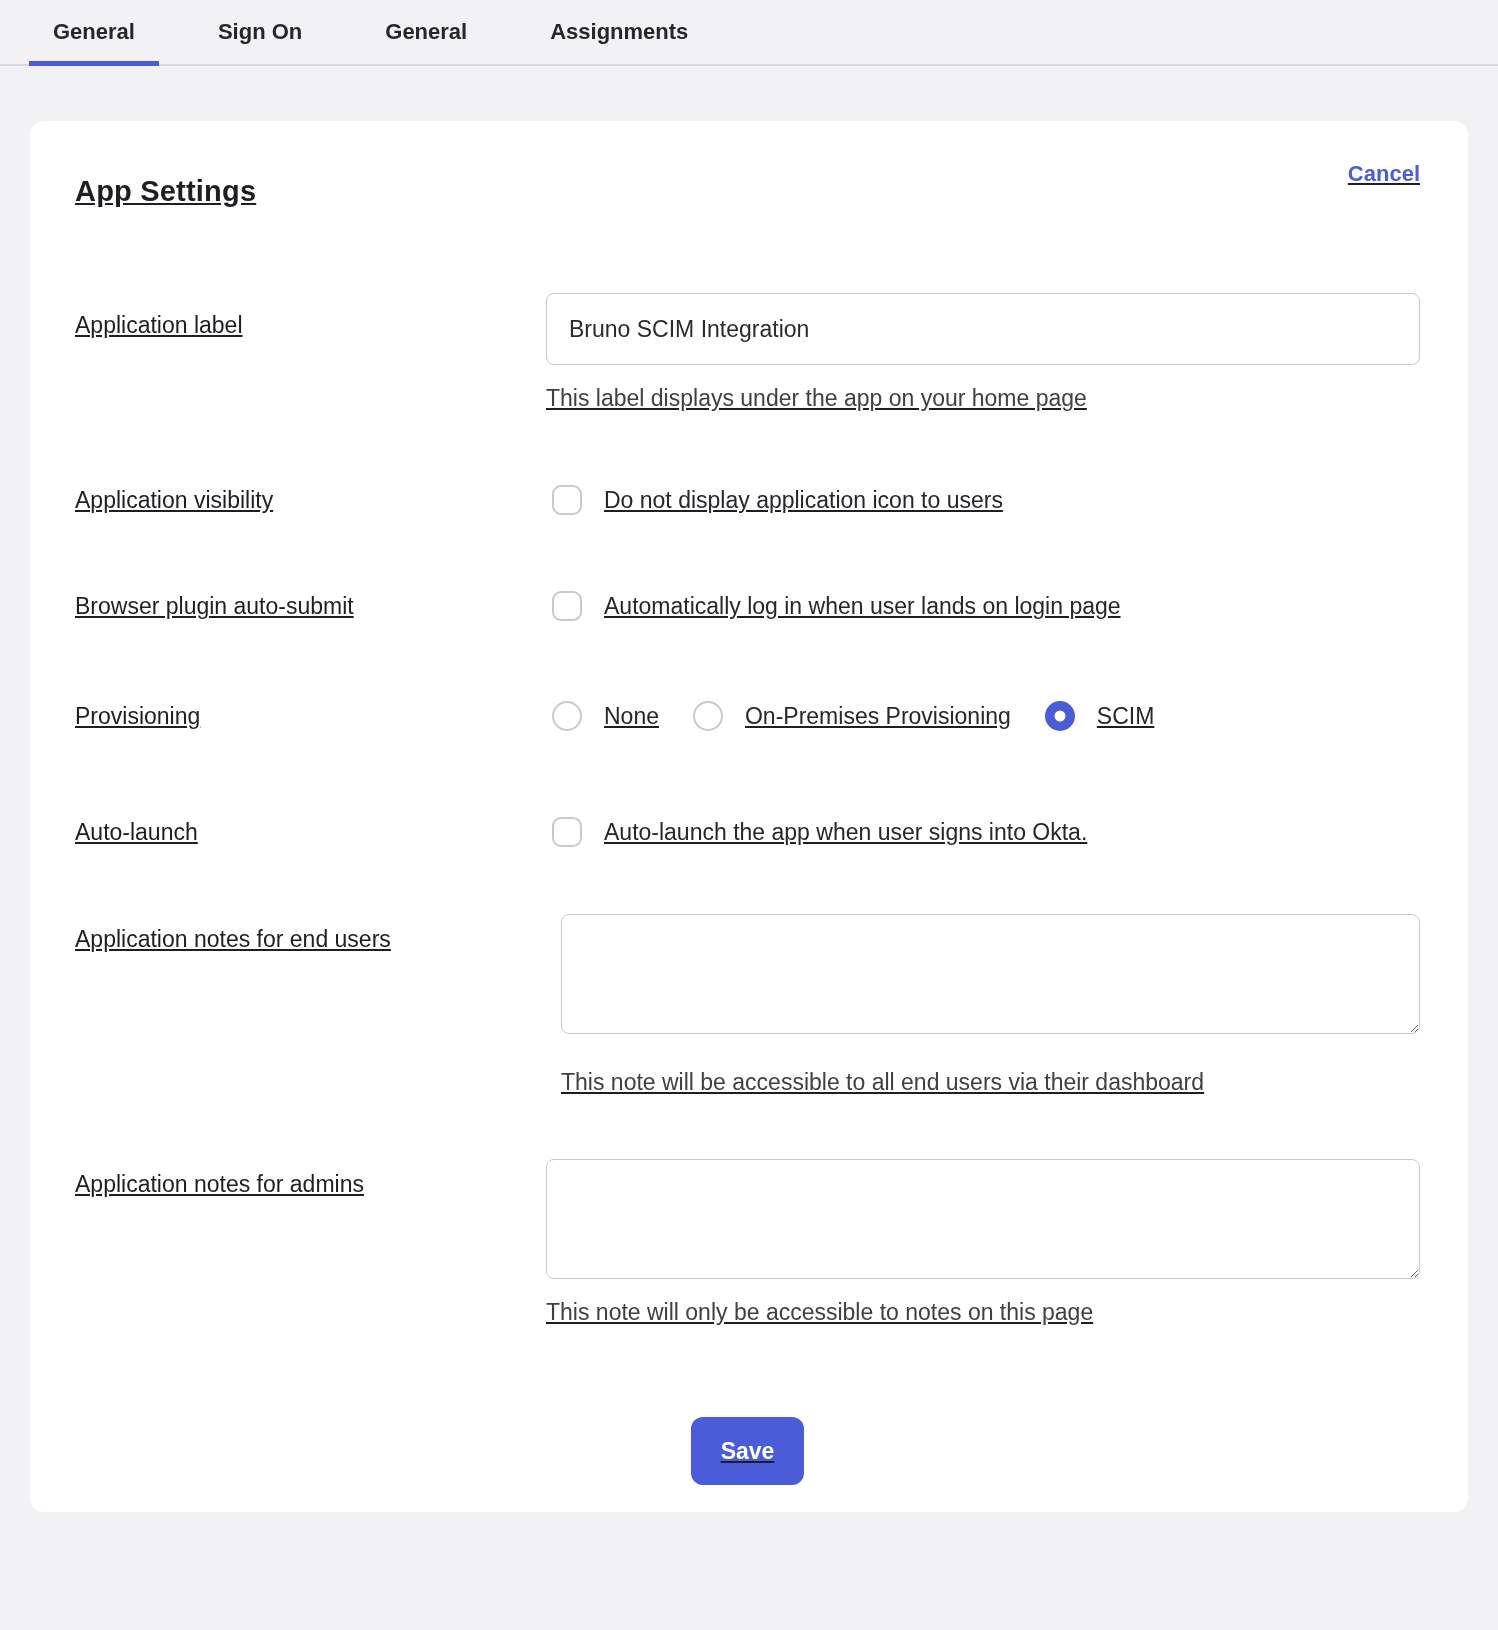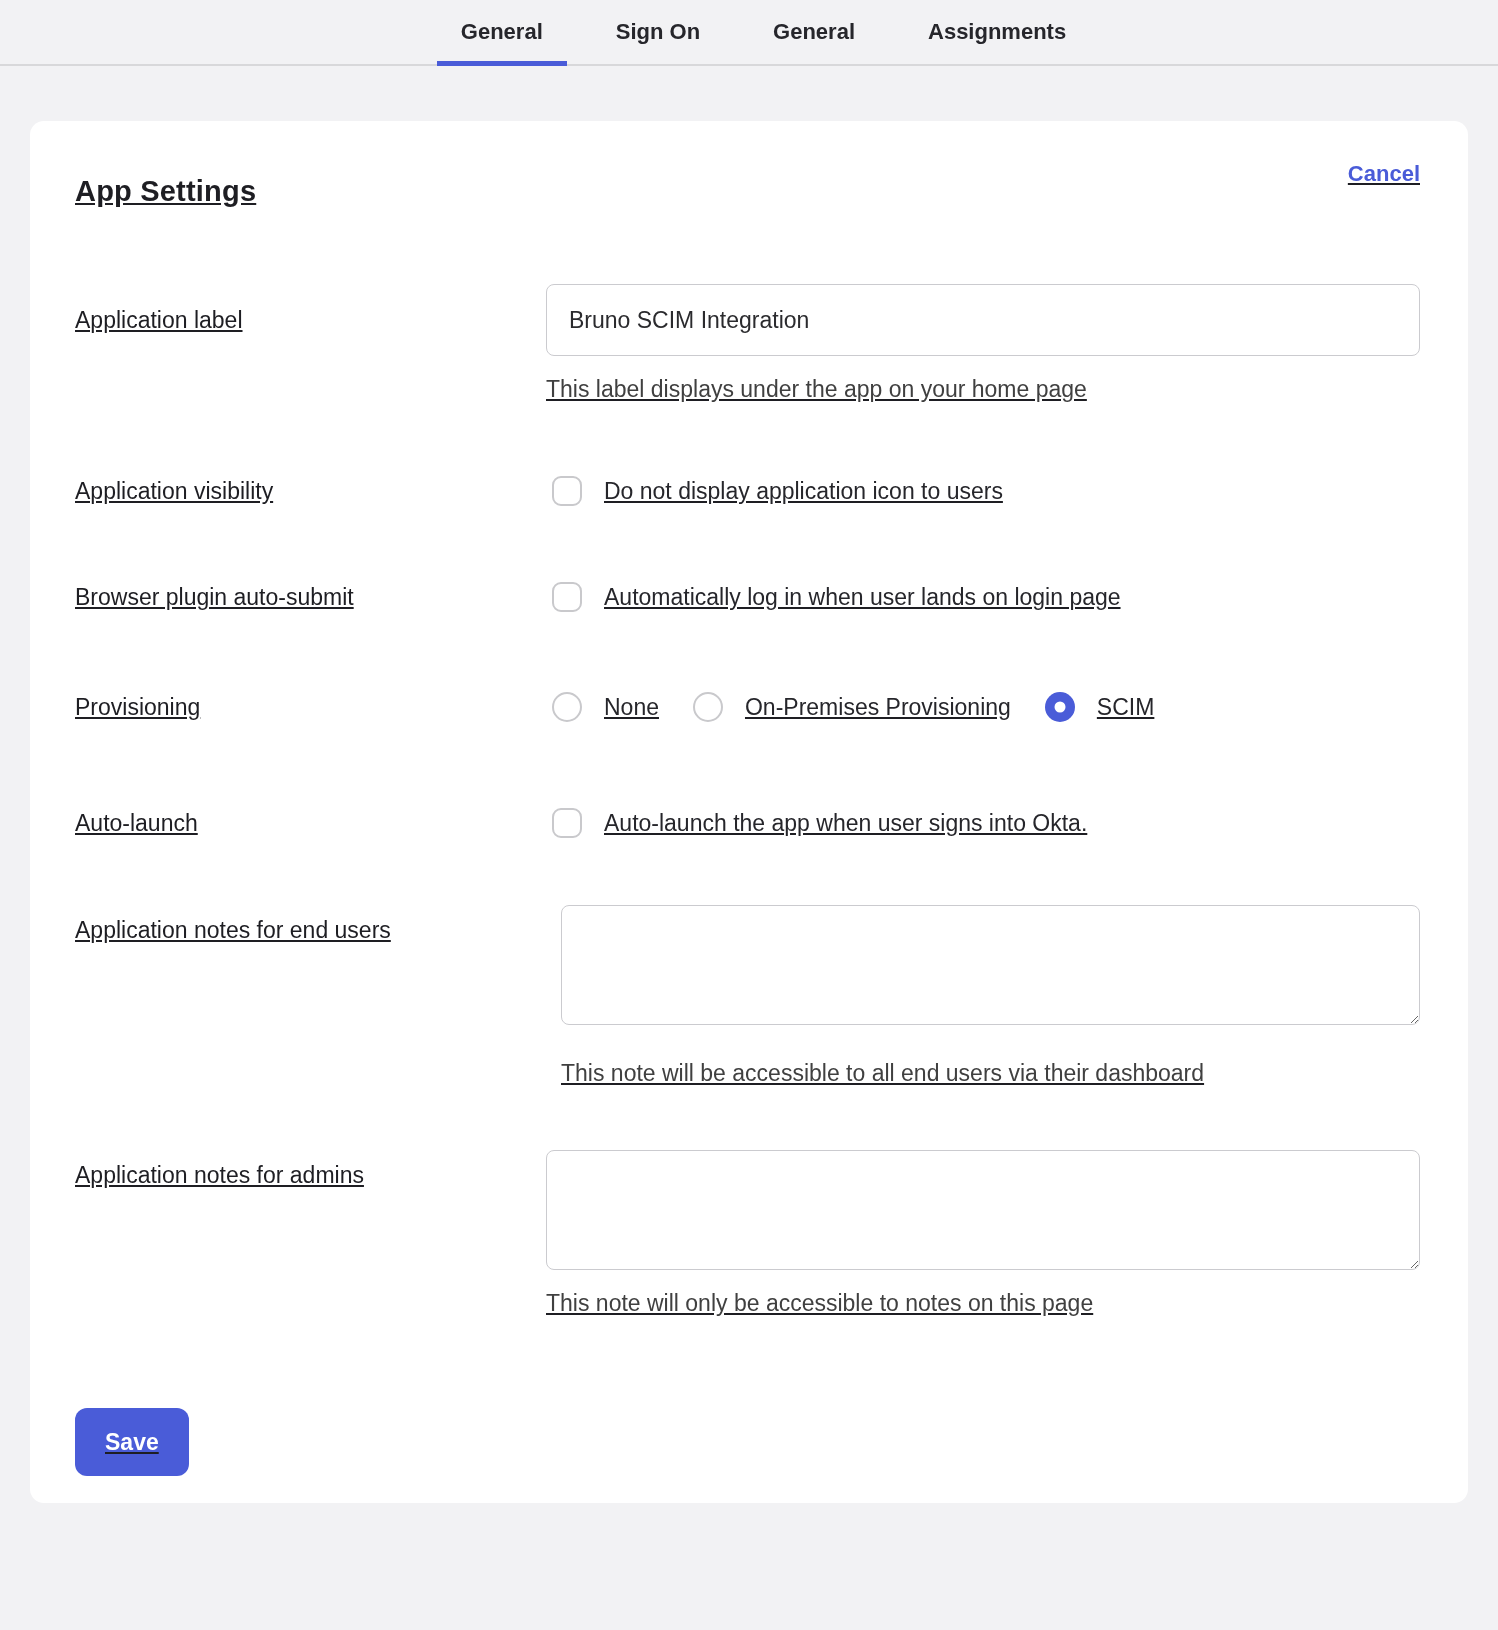--- a/index.html
+++ b/index.html
@@ -12,22 +12,21 @@
   }
 
   
   .tabbar {
     display: flex;
     align-items: stretch;
     height: 66px;
     padding-left: 29px;
     border-bottom: 2px solid #d8d8da;
     background: #f2f2f4;
-    gap: 25px;
-    justify-content: center;
+    gap: 35px;
   }
   .tab {
     display: flex;
     align-items: center;
     padding: 0 24px;
     font-size: 22px;
     font-weight: 700;
     color: #26262b;
     position: relative;
     cursor: pointer;
@@ -92,20 +91,21 @@
     width: 100%;
     height: 72px;
     border: 1.5px solid #cbcbcf;
     border-radius: 8px;
     font-family: "Liberation Sans", sans-serif;
     font-size: 23px;
     color: #2b2b2e;
     padding: 0 22px;
     outline: none;
     background: #fff;
+    margin-top: 9px;
   }
 
   .check-control { display: flex; align-items: center; gap: 22px; }
   .checkbox {
     width: 30px; height: 30px;
     margin-left: 6px;
     flex: 0 0 30px;
     border: 2.5px solid #c9c9cc;
     border-radius: 9px;
     background: #fff;
@@ -157,21 +157,21 @@
 
   
   .mb-block1 { margin-bottom: 73px; }
   .mb-row2   { margin-bottom: 76px; }
   .mb-row3   { margin-bottom: 80px; }
   .mb-radio  { margin-bottom: 86px; }
   .mb-row5   { margin-bottom: 67px; }
   .mb-block6 { margin-bottom: 63px; gap: 15px; }
   .mb-block7 { margin-bottom: 91px; }
 
-  .save-row { display: flex; justify-content: flex-start; }
+  .save-row { display: flex; justify-content: center; }
   .save-button {
     height: 68px;
     padding: 0 30px;
     background: var(--accent);
     color: #ffffff;
     font-family: "Liberation Sans", sans-serif;
     font-size: 23px;
     font-weight: 600;
     border: none;
     border-radius: 12px;

